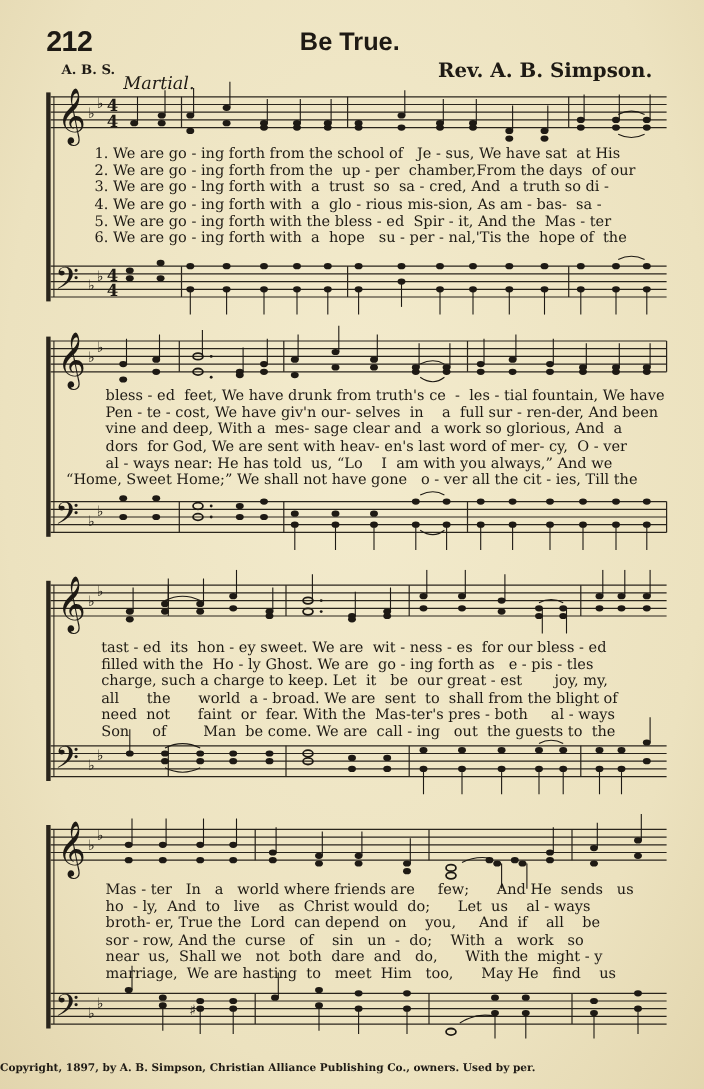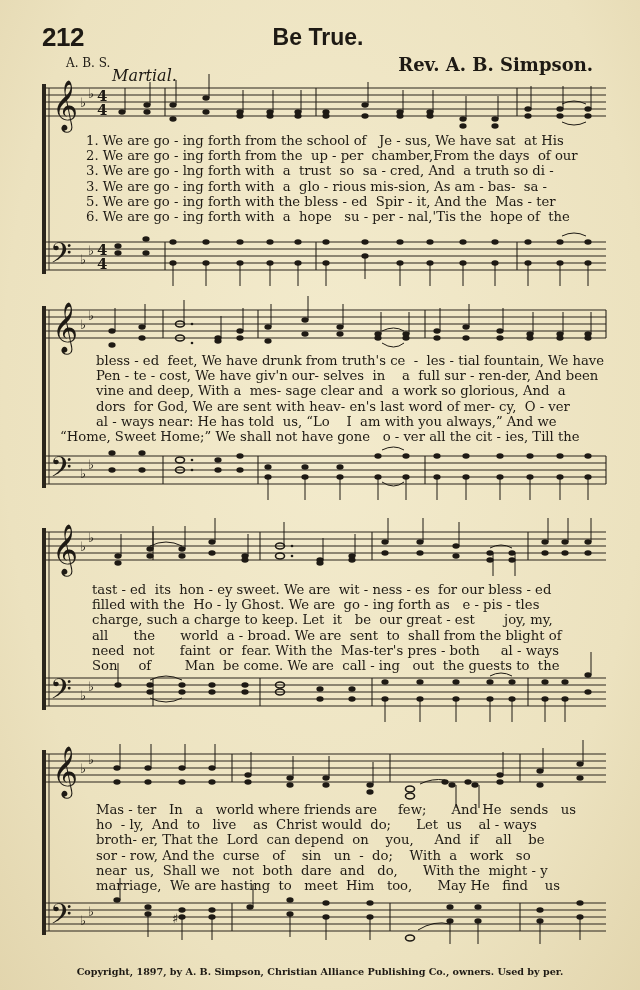--- a/index.html
+++ b/index.html
@@ -4,27 +4,27 @@
 <style>
   html,body{margin:0;padding:0;}
   body{width:640px;height:990px;background:#efe6c6;position:relative;overflow:hidden;
        font-family:"DejaVu Serif","Liberation Serif",serif;color:#1e1a14;}
   .page{position:absolute;left:0;top:0;width:640px;height:990px;
         background:radial-gradient(ellipse at 50% 40%,#f3ebcd 0%,#ece2bf 70%,#e2d5ad 100%);padding-left:11px;}
   .hymn-num{position:absolute;left:42px;top:22px;font-family:"Liberation Sans","DejaVu Sans",sans-serif;
             font-weight:bold;font-size:26px;letter-spacing:-0.5px;}
   .title{position:absolute;left:0;width:636px;top:24px;text-align:center;
          font-family:"Liberation Sans","DejaVu Sans",sans-serif;font-weight:bold;font-size:23px;}
-  .composer{position:absolute;left:56px;top:56px;font-size:12px;font-weight:normal;margin-left:10px;}
+  .composer{position:absolute;left:56px;top:56px;font-size:12px;font-weight:bold;}
   .author{position:absolute;right:58px;top:54px;font-size:18px;font-weight:bold;}
   .tempo{position:absolute;left:112px;top:66px;font-size:16px;font-style:italic;}
   svg.staff{position:absolute;left:0;}
   .verses{position:absolute;left:0;width:640px;font-size:13.2px;line-height:15.2px;}
   .vline{position:absolute;white-space:pre;}
-  .copyright{position:absolute;left:0;width:640px;top:966px;text-align:center;
+  .copyright{position:absolute;left:0;width:640px;top:966px;
              font-size:9.6px;font-weight:bold;}
 </style>
 </head>
 <body>
 
 <div class="page">
 
   <div class="hymn-num">212</div>
   <div class="title">Be True.</div>
   <div class="composer">A. B. S.</div>
@@ -168,21 +168,21 @@
     </g>
     <path d="M562 30 Q574 24 586 30" fill="none" stroke="#1e1a14" stroke-width="1"></path>
     <path d="M562 48 Q574 54 586 48" fill="none" stroke="#1e1a14" stroke-width="1"></path>
     <path d="M562 162 Q574 156 586 162" fill="none" stroke="#1e1a14" stroke-width="1"></path>
   </svg>
 
   <div class="verses" style="top:133px">
     <div class="vline" style="left:86px;top:0">1. We are go - ing forth from the school of   Je - sus, We have sat  at His</div>
     <div class="vline" style="left:86px;top:15.2px">2. We are go - ing forth from the  up - per  chamber,From the days  of our</div>
     <div class="vline" style="left:86px;top:30.4px">3. We are go - lng forth with  a  trust  so  sa - cred, And  a truth so di -</div>
-    <div class="vline" style="left:86px;top:45.6px">3. We are go - ing forth with  a  glo - rious mis-sion, As am - bas-  sa -</div>
+    <div class="vline" style="left:86px;top:45.6px">4. We are go - ing forth with  a  glo - rious mis-sion, As am - bas-  sa -</div>
     <div class="vline" style="left:86px;top:60.8px">5. We are go - ing forth with the bless - ed  Spir - it, And the  Mas - ter</div>
     <div class="vline" style="left:86px;top:76px">6. We are go - ing forth with  a  hope   su - per - nal,'Tis the  hope of  the</div>
   </div>
 
   <svg class="staff" style="top:296px" width="640" height="215" viewBox="0 0 640 215">
     <g stroke="#2a251c" stroke-width="1.1">
       <line x1="46" y1="14" x2="606" y2="14"></line>
         <line x1="46" y1="21" x2="606" y2="21"></line>
       <line x1="46" y1="28" x2="606" y2="28"></line>
         <line x1="46" y1="35" x2="606" y2="35"></line>
@@ -586,20 +586,20 @@
       <line x1="540" y1="181" x2="540" y2="204"></line>
         <line x1="580" y1="177" x2="580" y2="200"></line>
     </g>
     <path d="M420 44 Q432 38 445 40" fill="none" stroke="#1e1a14" stroke-width="1"></path>
     <path d="M418 190 Q434 180 450 184" fill="none" stroke="#1e1a14" stroke-width="1"></path>
   </svg>
 
   <div class="verses" style="top:802px">
     <div class="vline" style="left:96px;top:0">Mas - ter   In   a   world where friends are     few;      And He  sends   us</div>
     <div class="vline" style="left:96px;top:15.2px">ho  - ly,  And  to   live    as  Christ would  do;      Let  us    al - ways</div>
-    <div class="vline" style="left:96px;top:30.4px">broth- er, That the  Lord  can depend  on    you,     And  if    all    be</div>
+    <div class="vline" style="left:96px;top:30.4px">broth- er, True the  Lord  can depend  on    you,     And  if    all    be</div>
     <div class="vline" style="left:96px;top:45.6px">sor - row, And the  curse   of    sin   un  -  do;    With  a   work   so</div>
     <div class="vline" style="left:96px;top:60.8px">near  us,  Shall we   not  both  dare  and   do,      With the  might - y</div>
     <div class="vline" style="left:96px;top:76px">marriage,  We are hasting  to   meet  Him   too,      May He   find    us</div>
   </div>
 
   <div class="copyright">Copyright, 1897, by A. B. Simpson, Christian Alliance Publishing Co., owners.  Used by per.</div>
 </div>
 
 </body></html>

